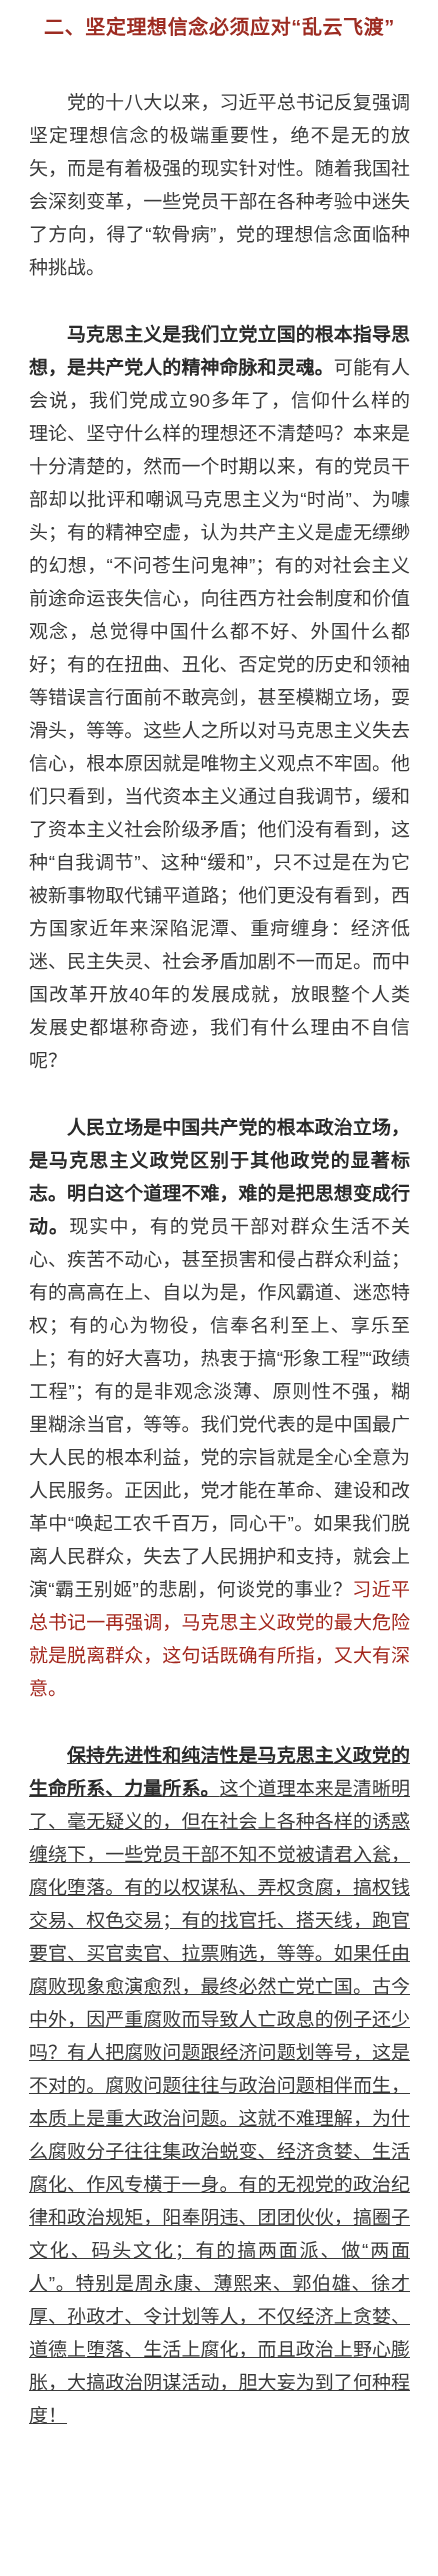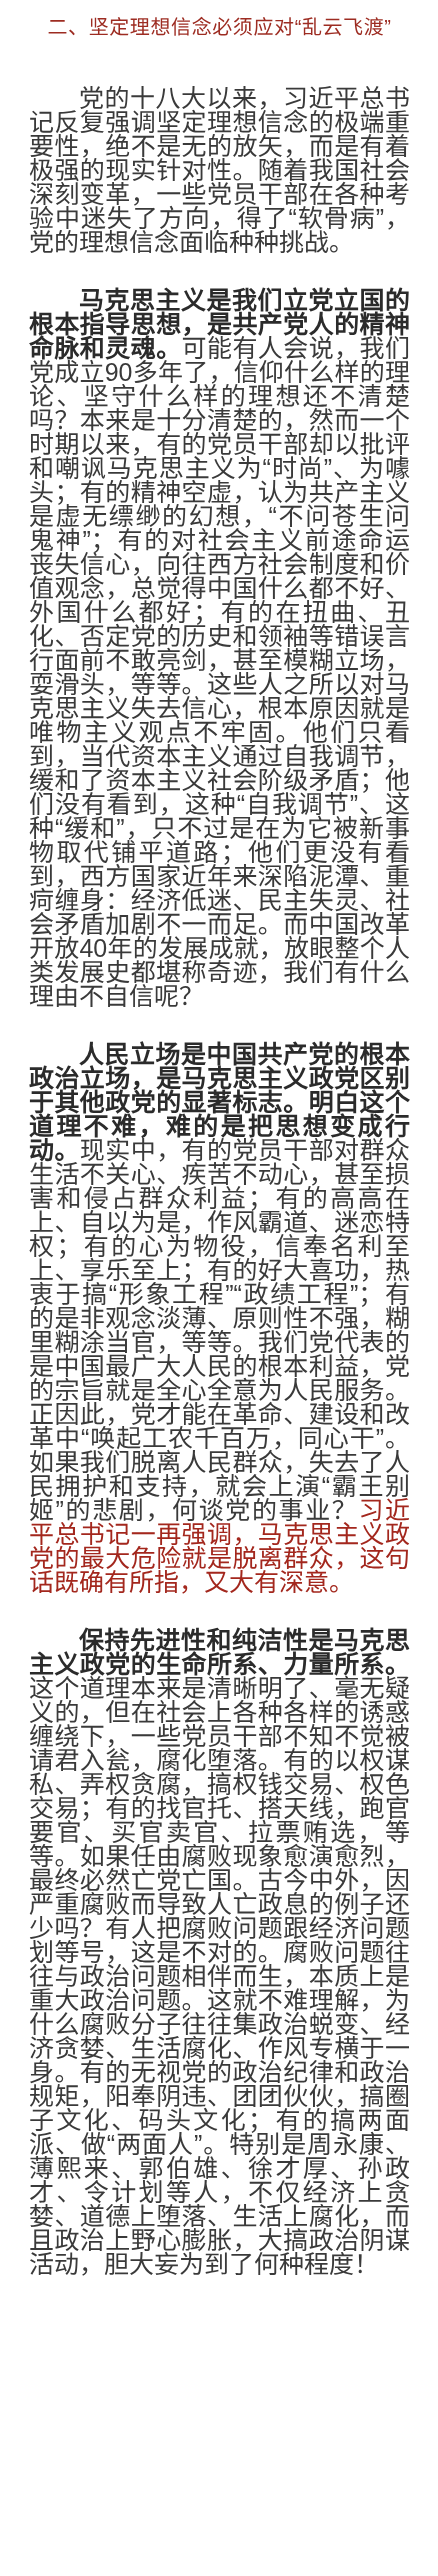--- a/index.html
+++ b/index.html
@@ -19,36 +19,36 @@
   }
   .page{
     box-sizing:border-box;
     width:439px;
     padding:13px 29px 23px 29px;
   }
   .title{
     margin:0 0 44px 0;
     font-size:20px;
     line-height:29px;
-    font-weight:400;
+    font-weight:700;
     text-align:center;
     color:var(--title-red);
     letter-spacing:0.6px;
   }
   .para{
     margin:0 0 34px 0;
-    font-size:25px;
-    line-height:24px;
+    font-size:19px;
+    line-height:33px;
     text-align:justify;
     text-justify:inter-ideograph;
     text-indent:2em;
     color:var(--body-text);
     word-break:break-all;
   }
-  .para:last-child{margin-bottom:12px;}
+  .para:last-child{margin-bottom:12px;text-decoration:underline;}
   .para .lead{
     font-weight:700;
     color:var(--lead-text);
   }
   .para .body{
     font-weight:400;
   }
   .para .tail{
     font-weight:400;
     color:var(--emphasis-red);

